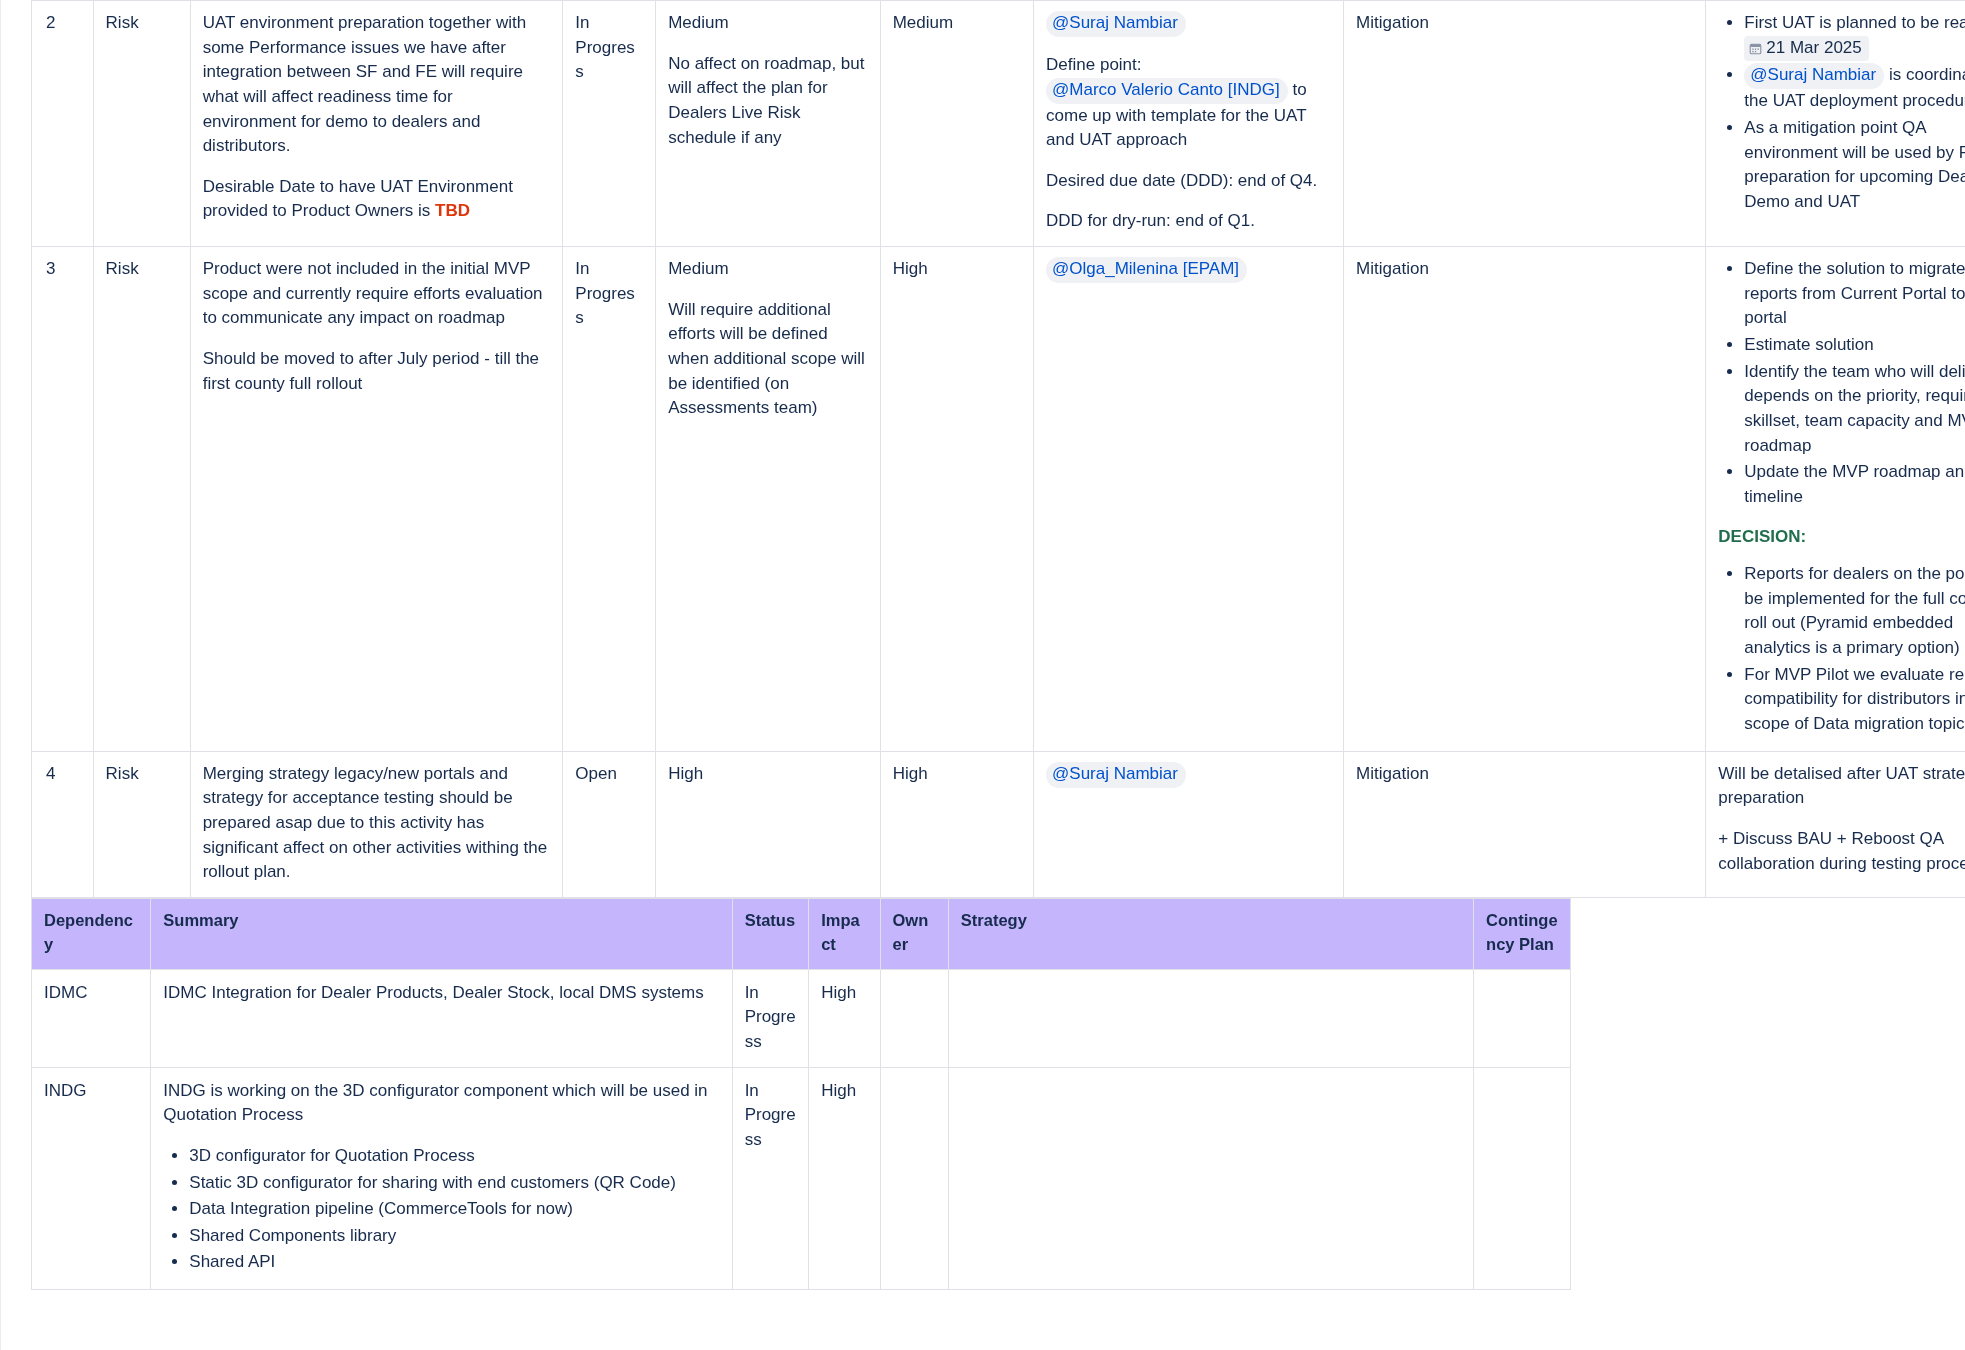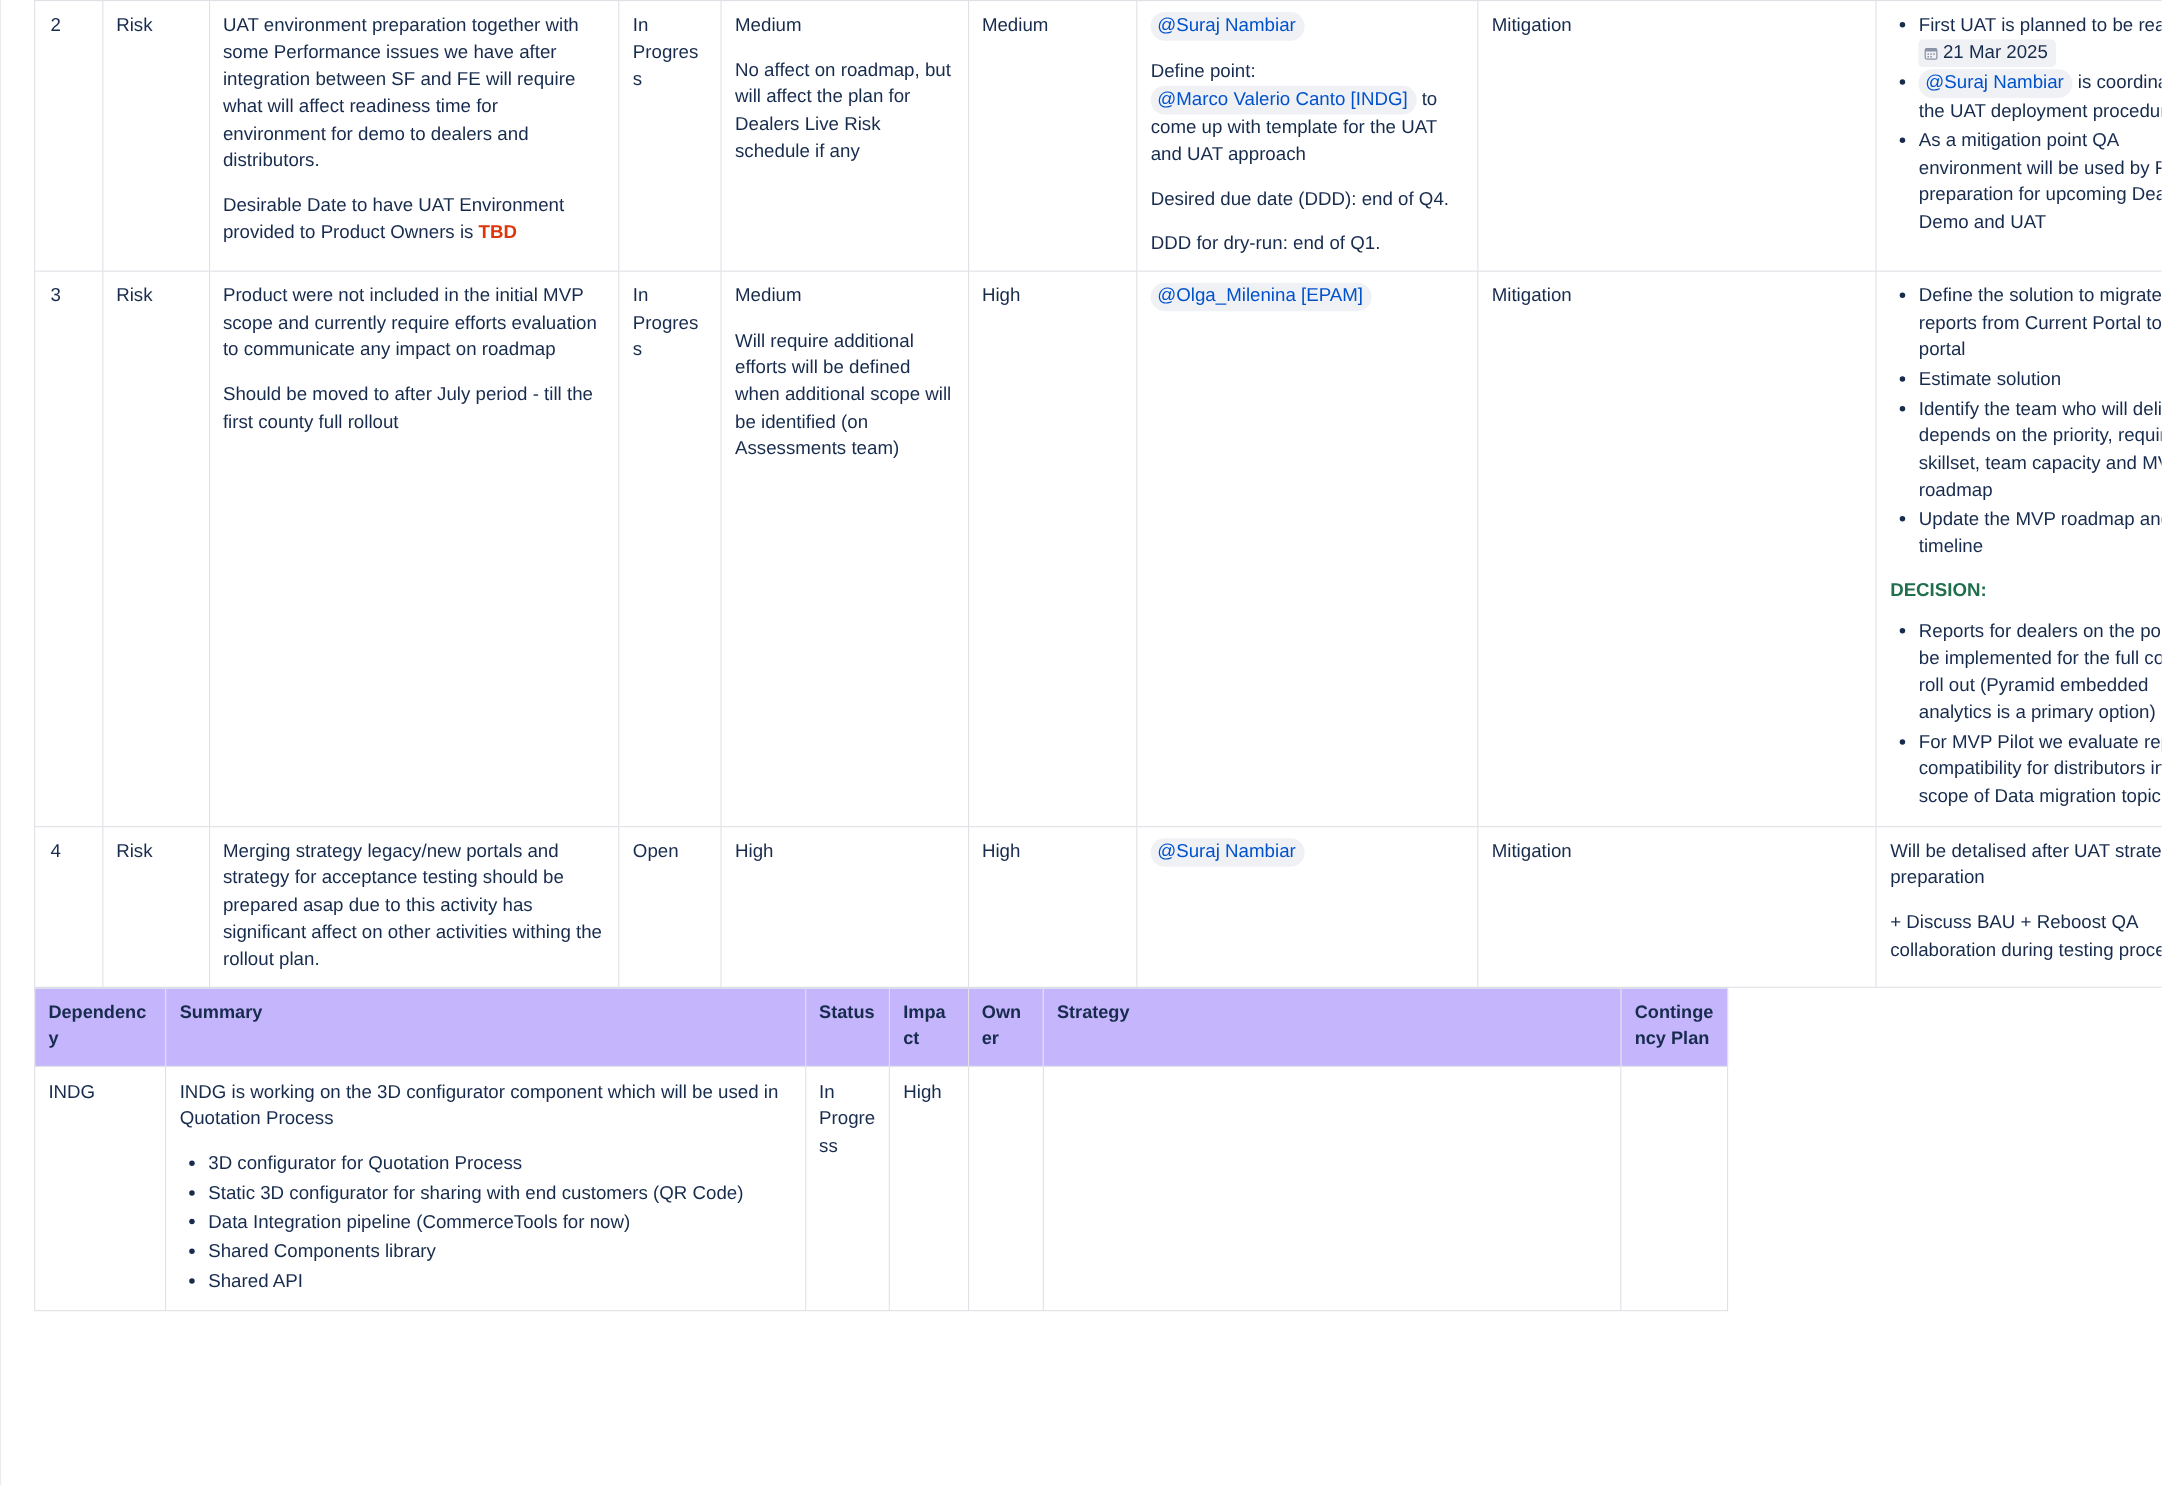--- a/index.html
+++ b/index.html
@@ -240,20 +240,31 @@
         <th>Summary</th>
         <th>Status</th>
         <th>Impact</th>
         <th>Owner</th>
         <th>Strategy</th>
         <th>Contingency Plan</th>
       </tr>
     </thead>
     <tbody>
 
+      <tr>
+        <td>IDMC</td>
+        <td>
+          <p>IDMC Integration for Dealer Products, Dealer Stock, local DMS systems</p>
+        </td>
+        <td>In Progress</td>
+        <td>High</td>
+        <td></td>
+        <td></td>
+        <td></td>
+      </tr>
 
       <tr>
         <td>INDG</td>
         <td>
           <p>INDG is working on the 3D configurator component which will be used in Quotation Process</p>
           <ul>
             <li>3D configurator for Quotation Process</li>
             <li>Static 3D configurator for sharing with end customers (QR Code)</li>
             <li>Data Integration pipeline (CommerceTools for now)</li>
             <li>Shared Components library</li>

